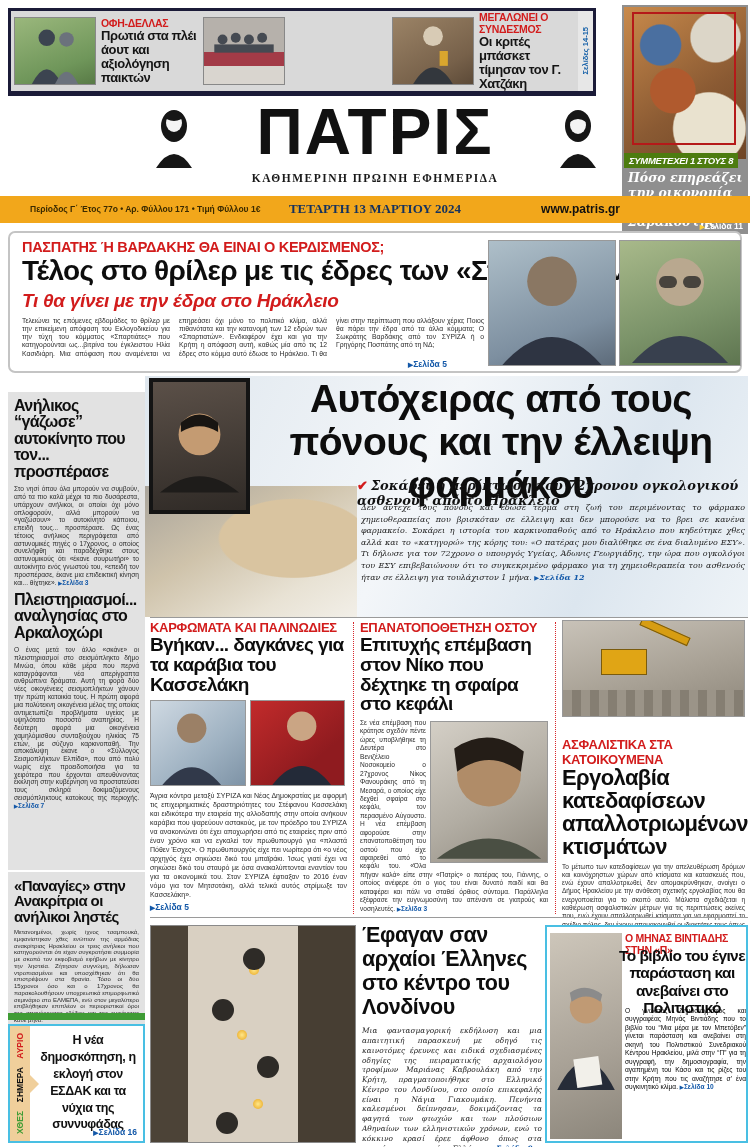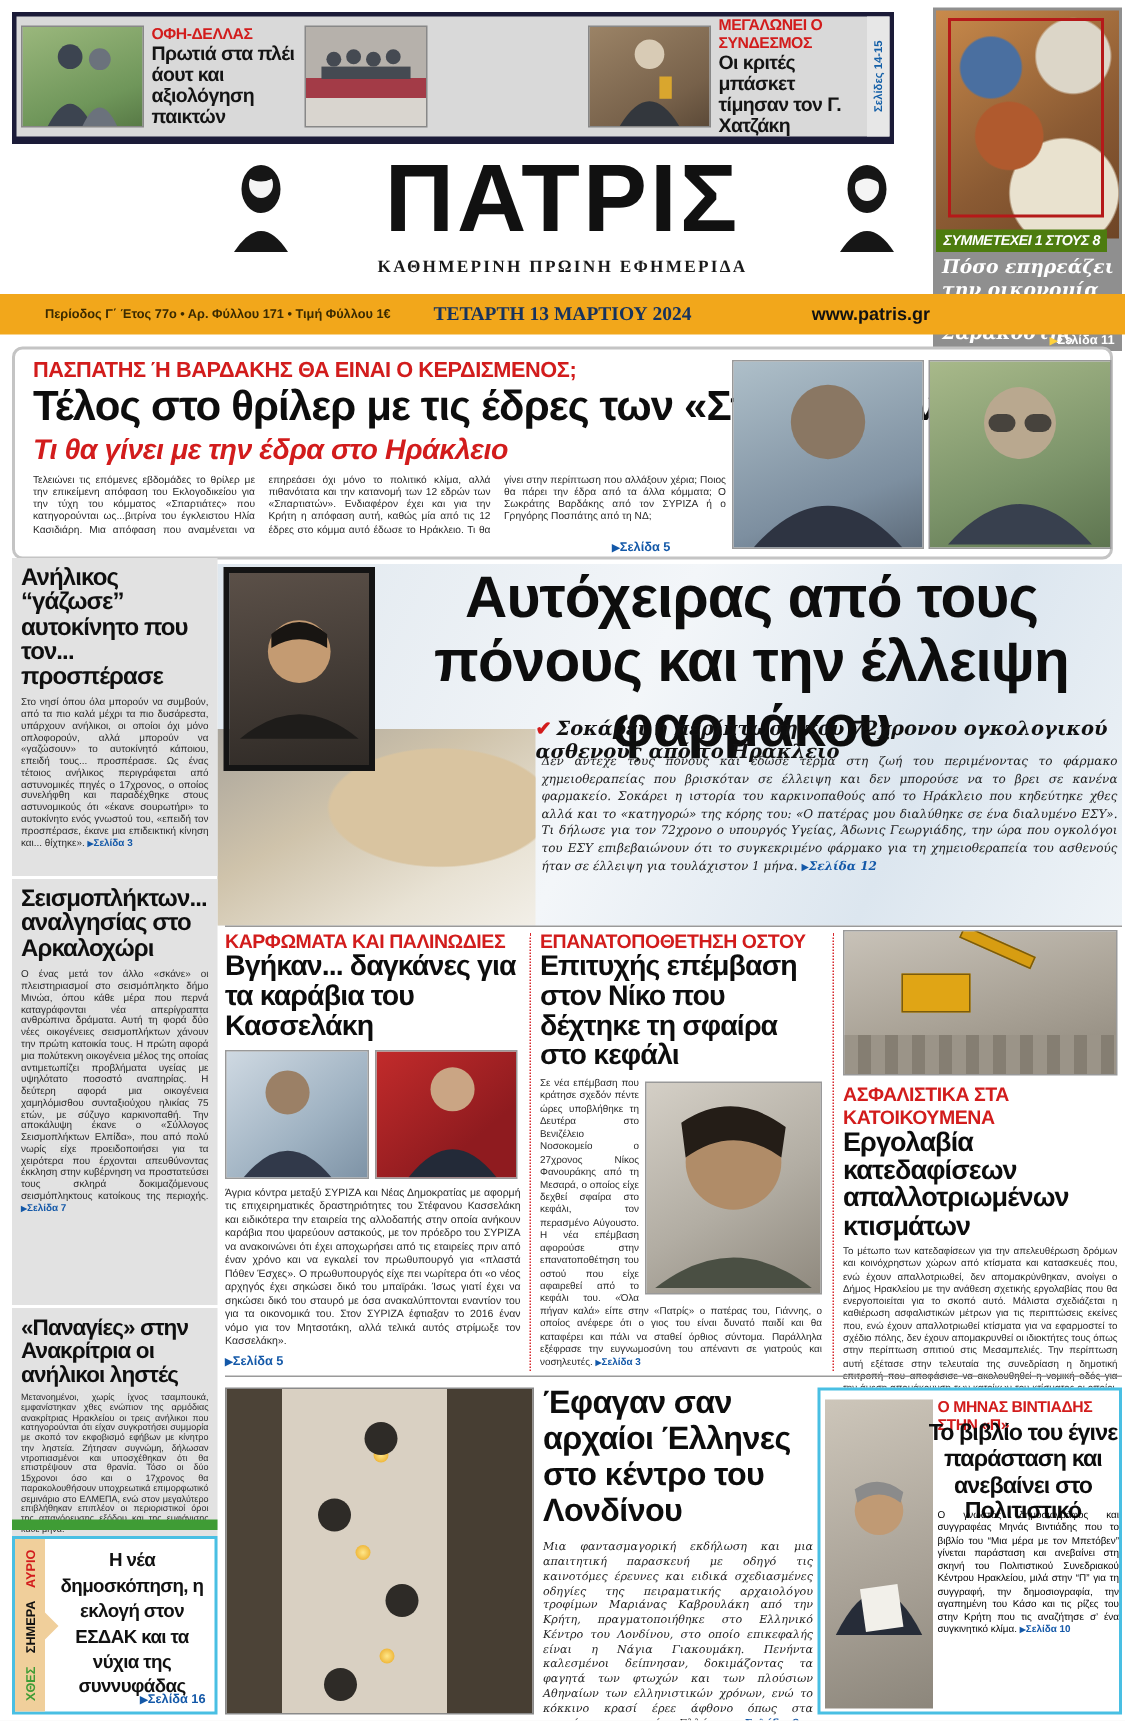--- a/index.html
+++ b/index.html
@@ -211,26 +211,26 @@
           <circle cx="20" cy="15" r="9" fill="#c49b72"></circle>
           <path d="M3 40 Q20 26 37 40 Z" fill="#1e1c1a"></path>
           <path d="M12 10 Q20 3 28 10 L28 14 Q20 9 12 14 Z" fill="#181512"></path>
         </svg>
     </div>
     <div class="ms-hl hl">Αυτόχειρας από τους πόνους και την έλλειψη φαρμάκου</div>
     <div class="ms-sub"><span class="chk">✔</span><span>Σοκάρει η περίπτωση του 72χρονου ογκολογικού ασθενούς από το Ηράκλειο</span></div>
     <div class="ms-body body-serif"><span>Δεν άντεχε τους πόνους και έδωσε τέρμα στη ζωή του περιμένοντας το φάρμακο χημειοθεραπείας που βρισκόταν σε έλλειψη και δεν μπορούσε να το βρει σε κανένα φαρμακείο. Σοκάρει η ιστορία του καρκινοπαθούς από το Ηράκλειο που κηδεύτηκε χθες αλλά και το «κατηγορώ» της κόρης του: «Ο πατέρας μου διαλύθηκε σε ένα διαλυμένο ΕΣΥ». Τι δήλωσε για τον 72χρονο ο υπουργός Υγείας, Άδωνις Γεωργιάδης, την ώρα που ογκολόγοι του ΕΣΥ επιβεβαιώνουν ότι το συγκεκριμένο φάρμακο για τη χημειοθεραπεία του ασθενούς ήταν σε έλλειψη για τουλάχιστον 1 μήνα.</span> <span class="pref"><span class="arr">▶</span><span>Σελίδα 12</span></span></div>
   </div>
 
-  <div class="abs lart" style="top:372px;height:212px">
+  <div class="abs lart" style="top:392px;height:212px">
     <div class="tt">Ανήλικος “γάζωσε” αυτοκίνητο που τον... προσπέρασε</div>
     <div class="bd"><span>Στο νησί όπου όλα μπορούν να συμβούν, από τα πιο καλά μέχρι τα πιο δυσάρεστα, υπάρχουν ανήλικοι, οι οποίοι όχι μόνο οπλοφορούν, αλλά μπορούν να «γαζώσουν» το αυτοκίνητό κάποιου, επειδή τους... προσπέρασε. Ως ένας τέτοιος ανήλικος περιγράφεται από αστυνομικές πηγές ο 17χρονος, ο οποίος συνελήφθη και παραδέχθηκε στους αστυνομικούς ότι «έκανε σουρωτήρι» το αυτοκίνητο ενός γνωστού του, «επειδή τον προσπέρασε, έκανε μια επιδεικτική κίνηση και... θίχτηκε».</span> <span class="pref"><span class="arr">▶</span><span>Σελίδα 3</span></span></div>
   </div>
   <div class="abs lart" style="top:586px;height:284px">
-    <div class="tt">Σεισμοπλήκτων... αναλγησίας στο Αρκαλοχώρι</div>
+    <div class="tt">Πλειστηριασμοί... αναλγησίας στο Αρκαλοχώρι</div>
     <div class="bd"><span>Ο ένας μετά τον άλλο «σκάνε» οι πλειστηριασμοί στο σεισμόπληκτο δήμο Μινώα, όπου κάθε μέρα που περνά καταγράφονται νέα απερίγραπτα ανθρώπινα δράματα. Αυτή τη φορά δύο νέες οικογένειες σεισμοπλήκτων χάνουν την πρώτη κατοικία τους. Η πρώτη αφορά μια πολύτεκνη οικογένεια μέλος της οποίας αντιμετωπίζει προβλήματα υγείας με υψηλότατο ποσοστό αναπηρίας. Η δεύτερη αφορά μια οικογένεια χαμηλόμισθου συνταξιούχου ηλικίας 75 ετών, με σύζυγο καρκινοπαθή. Την αποκάλυψη έκανε ο «Σύλλογος Σεισμοπλήκτων Ελπίδα», που από πολύ νωρίς είχε προειδοποιήσει για τα χειρότερα που έρχονται απευθύνοντας έκκληση στην κυβέρνηση να προστατεύσει τους σκληρά δοκιμαζόμενους σεισμόπληκτους κατοίκους της περιοχής.</span> <span class="pref"><span class="arr">▶</span><span>Σελίδα 7</span></span></div>
   </div>
   <div class="abs lart" style="top:872px;height:170px">
     <div class="tt" style="font-size:15px">«Παναγίες» στην Ανακρίτρια οι ανήλικοι ληστές</div>
     <div class="bd" style="font-size:6px;line-height:1.12"><span>Μετανοημένοι, χωρίς ίχνος τσαμπουκά, εμφανίστηκαν χθες ενώπιον της αρμόδιας ανακρίτριας Ηρακλείου οι τρεις ανήλικοι που κατηγορούνται ότι είχαν συγκροτήσει συμμορία με σκοπό τον εκφοβισμό εφήβων με κίνητρο την ληστεία. Ζήτησαν συγνώμη, δήλωσαν ντροπιασμένοι και υποσχέθηκαν ότι θα επιστρέψουν στα θρανία. Τόσο οι δύο 15χρονοι όσο και ο 17χρονος θα παρακολουθήσουν υποχρεωτικά επιμορφωτικό σεμινάριο στο ΕΛΜΕΠΑ, ενώ στον μεγαλύτερο επιβλήθηκαν επιπλέον οι περιοριστικοί όροι της απαγόρευσης εξόδου και της εμφάνισης κάθε μήνα.</span> </div>
   </div>
   <div class="abs greenbar"></div>
   <div class="abs teaserbox">
     <div class="tb-band">
       <span class="vtext" style="color:#d21c1c">ΑΥΡΙΟ</span>
@@ -280,22 +280,22 @@
       <div class="mid-bd" style="font-size:6.6px"><span>Σε νέα επέμβαση που κράτησε σχεδόν πέντε ώρες υποβλήθηκε τη Δευτέρα στο Βενιζέλειο Νοσοκομείο ο 27χρονος Νίκος Φανουράκης από τη Μεσαρά, ο οποίος είχε δεχθεί σφαίρα στο κεφάλι, τον περασμένο Αύγουστο. Η νέα επέμβαση αφορούσε στην επανατοποθέτηση του οστού που είχε αφαιρεθεί από το κεφάλι του.</span> <span>«Όλα πήγαν καλά» είπε στην «Πατρίς» ο πατέρας του, Γιάννης, ο οποίος ανέφερε ότι ο γιος του είναι δυνατό παιδί και θα καταφέρει και πάλι να σταθεί όρθιος σύντομα. Παράλληλα εξέφρασε την ευγνωμοσύνη του απέναντι σε γιατρούς και νοσηλευτές.</span> <span class="pref"><span class="arr">▶</span><span>Σελίδα 3</span></span></div>
     </div>
   </div>
 
   <div class="abs dem">
     <div class="dem-ph">
       <div class="cab"></div>
       <div class="boom"></div>
       <div class="rubble"></div>
     </div>
-    <div class="kick mid-kick" style="margin-top:5px">ΑΣΦΑΛΙΣΤΙΚΑ ΣΤΑ ΚΑΤΟΙΚΟΥΜΕΝΑ</div>
-    <div class="hl" style="font-size:18px">Εργολαβία κατεδαφίσεων απαλλοτριωμένων κτισμάτων</div>
+    <div class="kick mid-kick" style="margin-top:20px">ΑΣΦΑΛΙΣΤΙΚΑ ΣΤΑ ΚΑΤΟΙΚΟΥΜΕΝΑ</div>
+    <div class="hl" style="font-size:22px">Εργολαβία κατεδαφίσεων απαλλοτριωμένων κτισμάτων</div>
     <div class="mid-bd" style="font-size:6.5px;margin-top:4px"><span>Το μέτωπο των κατεδαφίσεων για την απελευθέρωση δρόμων και κοινόχρηστων χώρων από κτίσματα και κατασκευές που, ενώ έχουν απαλλοτριωθεί, δεν απομακρύνθηκαν, ανοίγει ο Δήμος Ηρακλείου με την ανάθεση σχετικής εργολαβίας που θα ενεργοποιείται για το σκοπό αυτό. Μάλιστα σχεδιάζεται η καθιέρωση ασφαλιστικών μέτρων για τις περιπτώσεις εκείνες που, ενώ έχουν απαλλοτριωθεί κτίσματα για να εφαρμοστεί το σχέδιο πόλης, δεν έχουν απομακρυνθεί οι ιδιοκτήτες τους όπως στην περίπτωση σπιτιού στις Μεσαμπελιές. Την περίπτωση αυτή εξέτασε στην τελευταία της συνεδρίαση η δημοτική επιτροπή που αποφάσισε να ακολουθηθεί η νομική οδός για την άμεση απομάκρυνση των κατοίκων του κτίσματος οι οποίοι, ενώ έχουν αποζημιωθεί στο πλαίσιο της εφαρμογής του σχεδίου πόλης, δεν το εγκαταλείπουν.</span> <span class="pref"><span class="arr">▶</span><span>Σελίδα 7</span></span></div>
   </div>
 
   <div class="abs hline" style="left:150px;top:617px;width:598px"></div>
   <div class="abs hline" style="left:150px;top:917px;width:598px"></div>
 
   <div class="abs lon-ph">
     <div class="cnd" style="left:48%;top:18%"></div>
     <div class="cnd" style="left:42%;top:48%"></div>
     <div class="cnd" style="left:50%;top:80%"></div>

